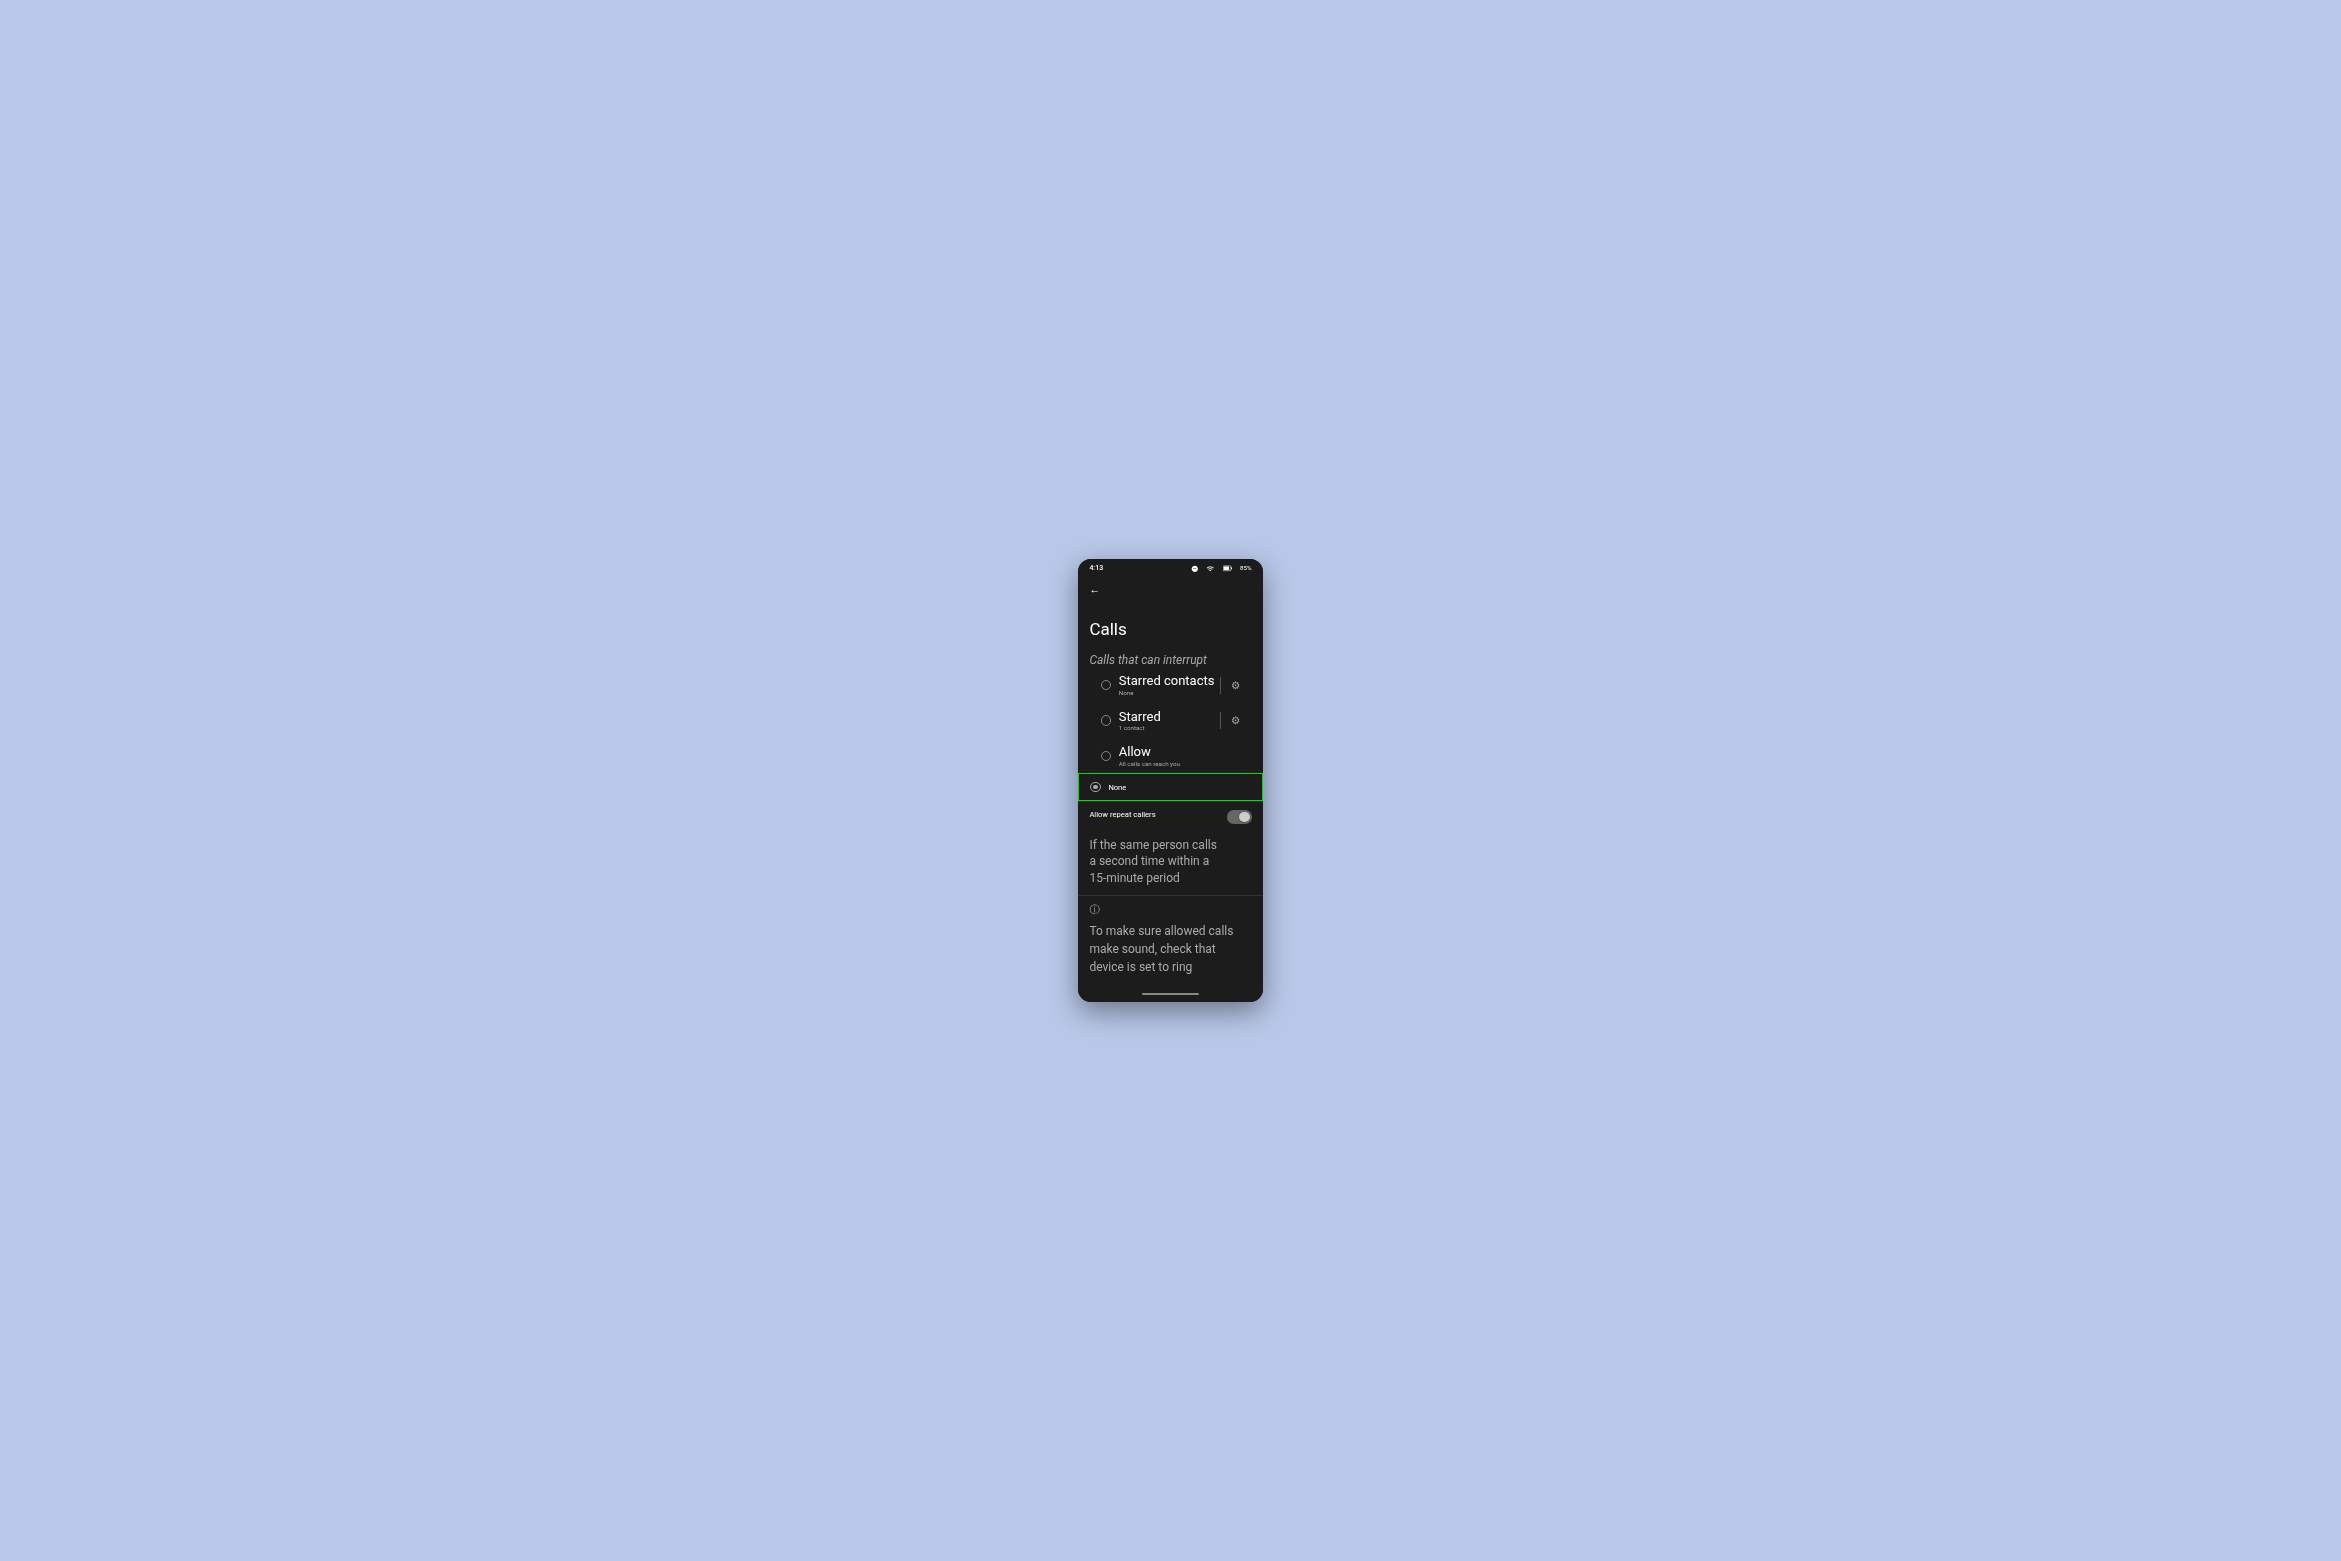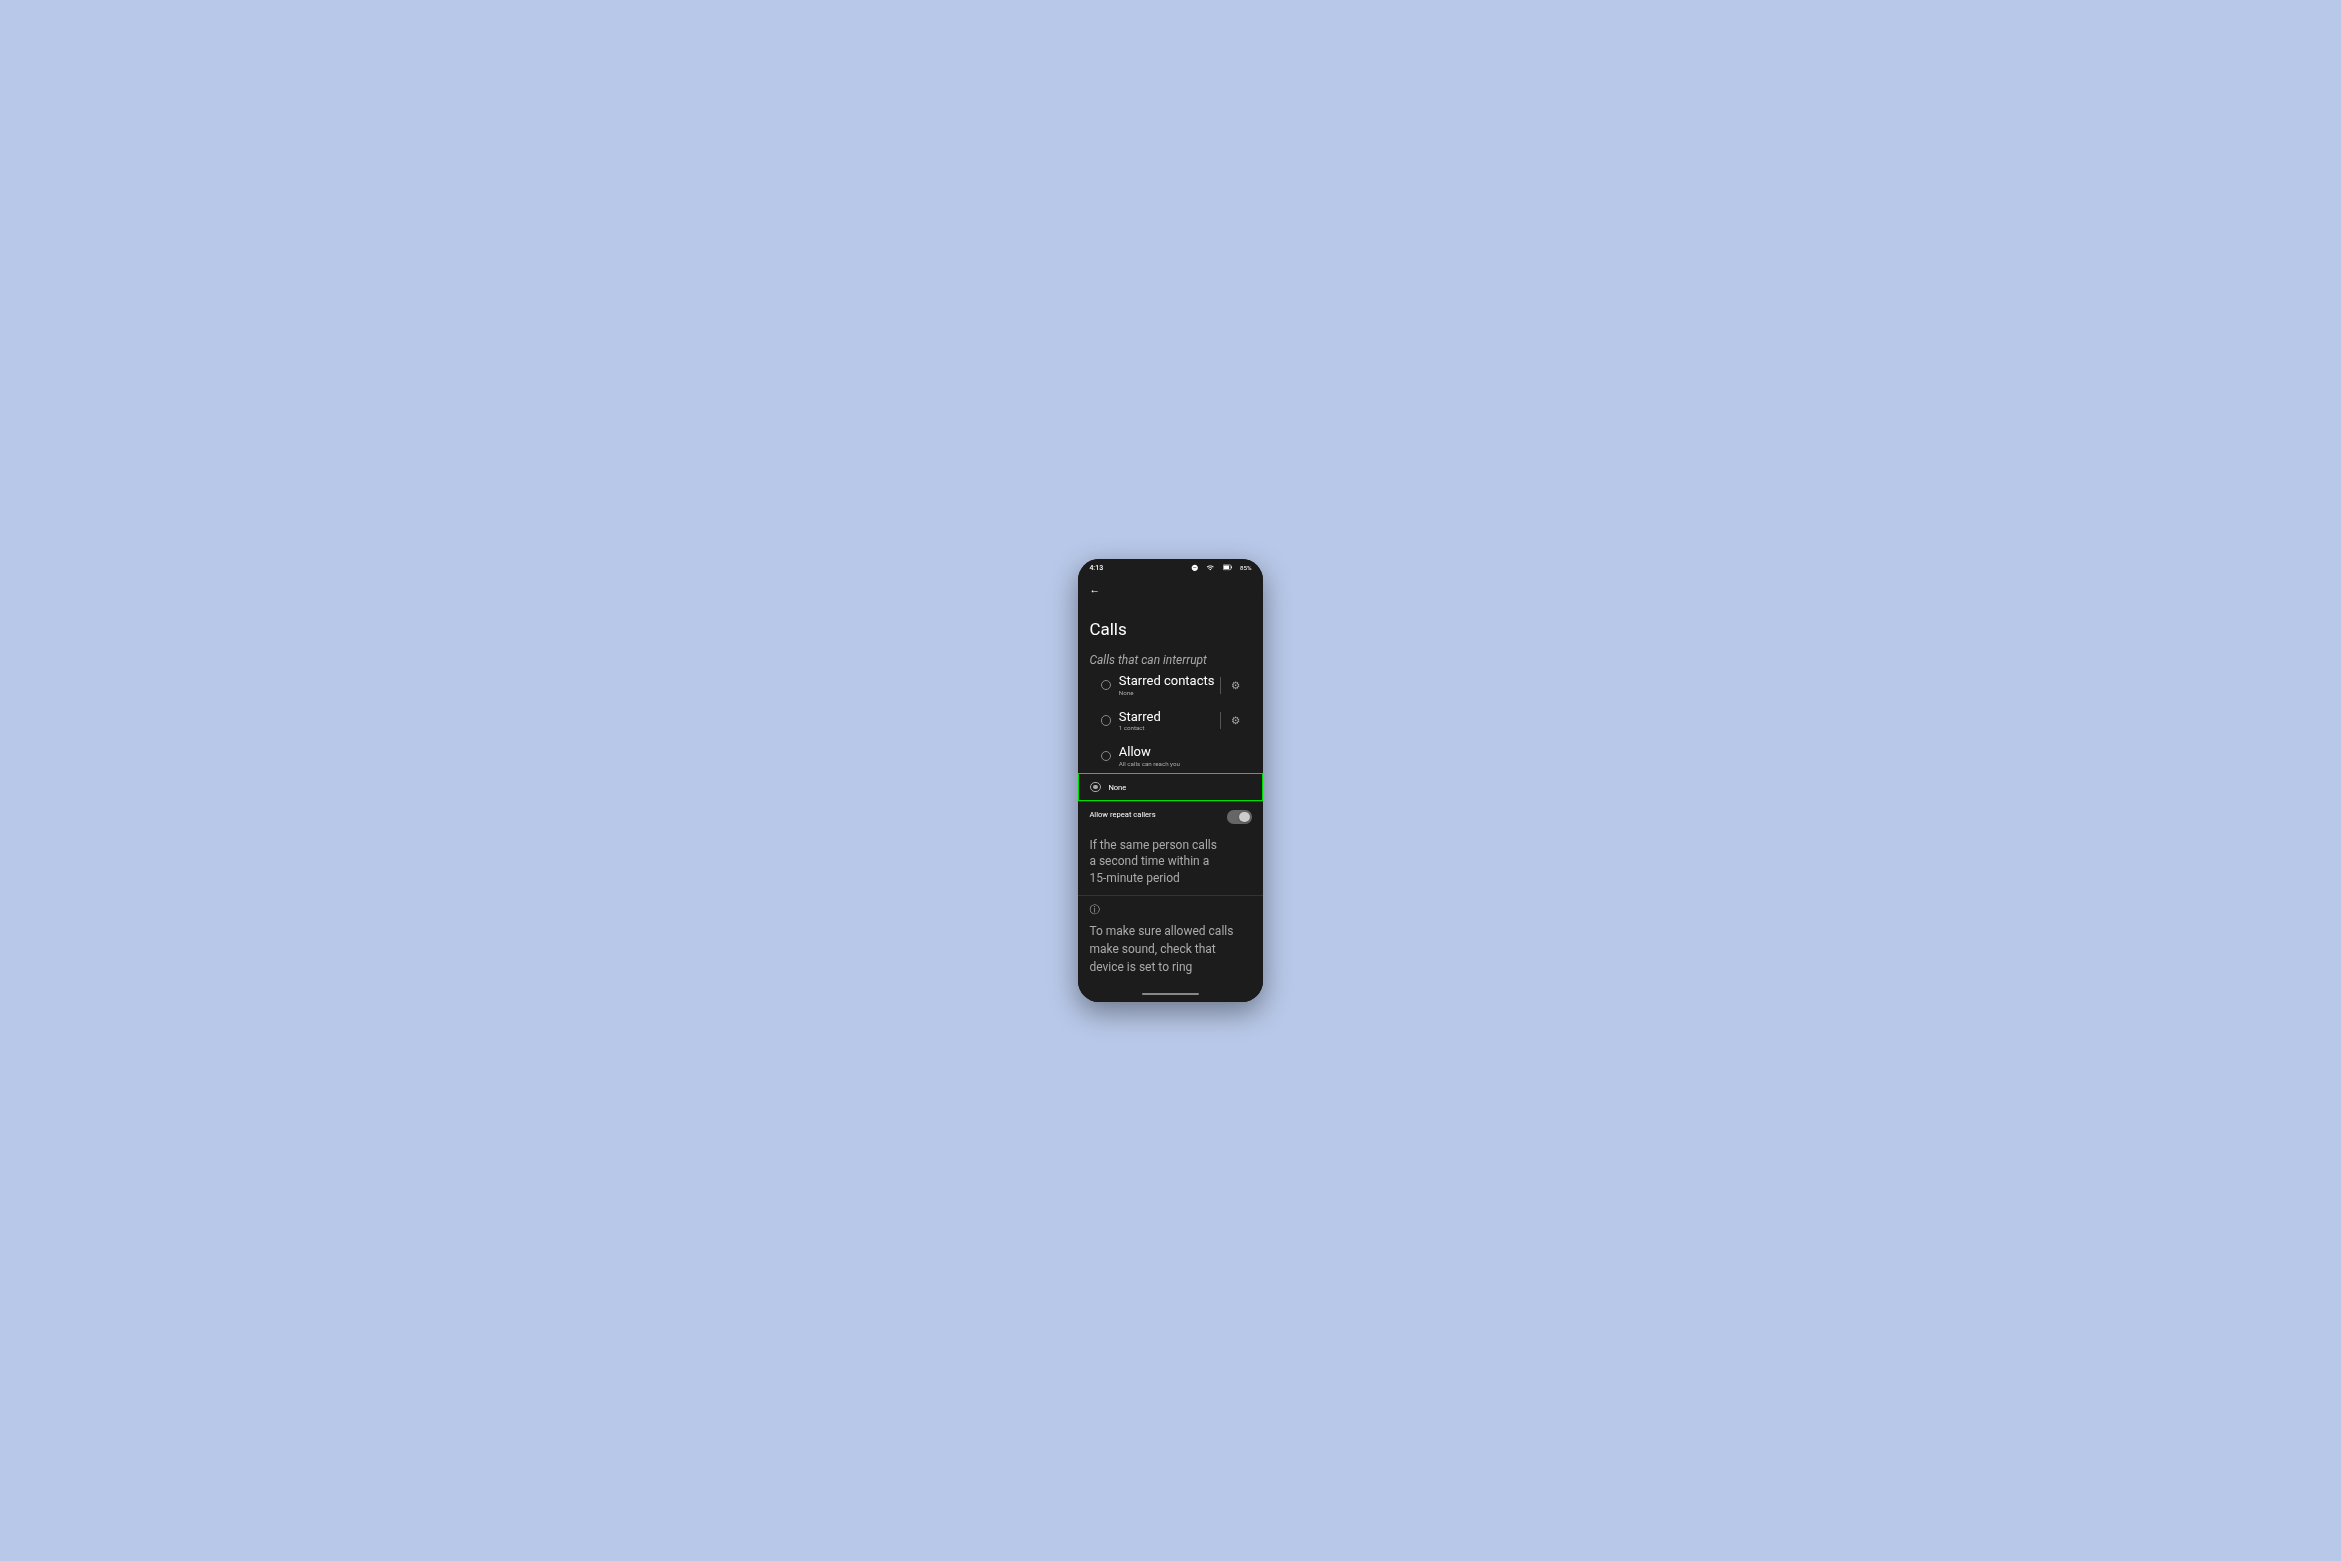--- a/index.html
+++ b/index.html
@@ -9,21 +9,21 @@
       display: flex;
       justify-content: center;
       align-items: center;
       min-height: 100vh;
       font-family: 'Roboto', Arial, sans-serif;
     }
 
     .phone-frame {
       width: 185px;
       background-color: #1c1c1c;
-      border-radius: 21px;
+      border-radius: 13px;
       overflow: hidden;
       box-shadow: 0 9.5px 28px rgba(0,0,0,0.4);
       position: relative;
     }
 
     
     .status-bar {
       display: flex;
       justify-content: space-between;
       align-items: center;
@@ -32,20 +32,21 @@
     }
 
     .status-time {
       color: #ffffff;
       font-size: 7px;
       font-weight: 500;
     }
 
     .status-icons {
       display: flex;
+      align-items: center;
       gap: 8px;
       color: #ffffff;
       font-size: 6.2px;
     }
 
     .status-icons svg {
       fill: white;
     }
 
     

